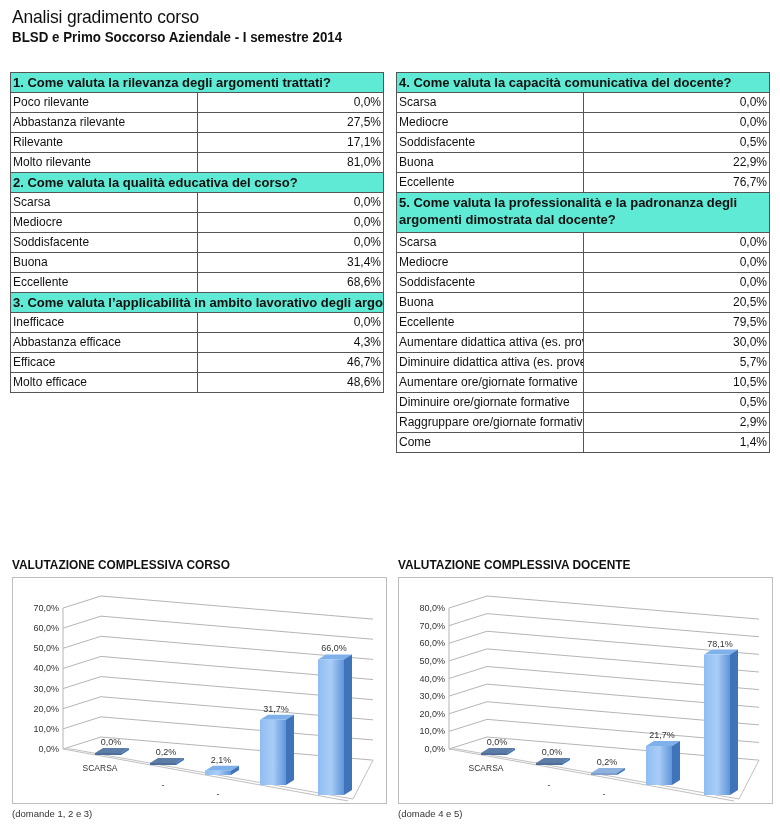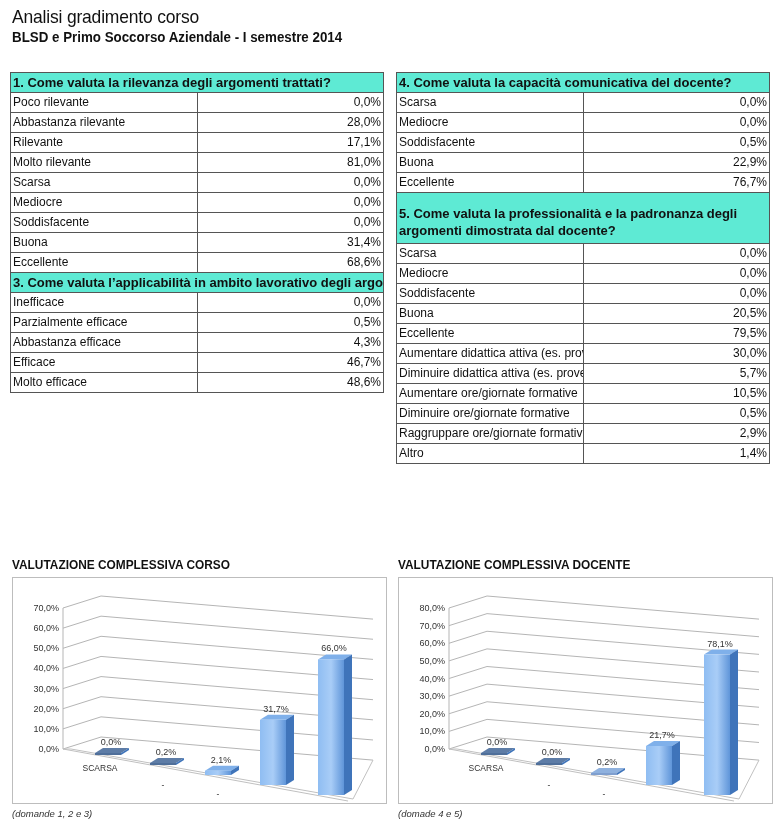--- a/index.html
+++ b/index.html
@@ -2,57 +2,60 @@
 <html><head>
 <meta charset="utf-8">
 <style>
   html, body { margin:0; padding:0; background:#ffffff; }
   body { width:780px; height:828px; position:relative; overflow:hidden; font-family:"Liberation Sans", sans-serif; color:#111; }
   .title { position:absolute; left:12px; top:6px; font-size:19px; font-weight:normal; letter-spacing:-0.2px; transform:scaleX(0.92); transform-origin:left; }
   .subtitle { position:absolute; left:12px; top:29px; font-size:14.5px; font-weight:bold; transform:scaleX(0.92); transform-origin:left; }
   table.survey { position:absolute; border-collapse:collapse; font-size:12px; table-layout:fixed; }
   table.survey td { border:1px solid #555; height:19px; padding:0 2px; line-height:19px; overflow:hidden; white-space:nowrap; }
   table.survey td.q { background:#5eead4; font-weight:bold; font-size:13px; }
-  table.survey td.q.two { white-space:normal; line-height:17px; height:38px; vertical-align:top; padding-top:12px;margin-left:48px; }
+  table.survey td.q.two { white-space:normal; line-height:17px; height:38px; vertical-align:top; padding-top:1px;margin-left:48px; }
   table.survey td.val { text-align:right; width:38px; }
   #tbl-left { left:10px; top:72px; width:374px; }
   #tbl-right { left:396px; top:72px; width:374px; }
   .chart-title { position:absolute; font-size:12.5px; font-weight:bold; transform:scaleX(0.95); transform-origin:left; }
   .chart-box { position:absolute; border:1px solid #bdbdbd; background:#fff; }
-  .caption { position:absolute; font-size:9.5px; font-style:italic; color:#333; }
+  .caption { position:absolute; font-size:9.5px; color:#333; }
   svg text { font-family:"Liberation Sans", sans-serif; }
 </style>
 </head>
 <body>
 
 <div class="title">Analisi gradimento corso</div>
 <div class="subtitle">BLSD e Primo Soccorso Aziendale - I semestre 2014</div>
 
 <table class="survey" id="tbl-left">
     <tbody>
       <tr>
         <td colspan="2" class="q">1. Come valuta la rilevanza degli argomenti trattati?</td>
       </tr>
       <tr>
         <td>Poco rilevante</td>
         <td class="val">0,0%</td>
       </tr>
       <tr>
         <td>Abbastanza rilevante</td>
-        <td class="val">28,0%</td>
+        <td class="val">27,5%</td>
       </tr>
       <tr>
         <td>Rilevante</td>
         <td class="val">17,1%</td>
       </tr>
       <tr>
         <td>Molto rilevante</td>
         <td class="val">81,0%</td>
       </tr>
       <tr>
+        <td colspan="2" class="q">2. Come valuta la qualità educativa del corso?</td>
+      </tr>
+      <tr>
         <td>Scarsa</td>
         <td class="val">0,0%</td>
       </tr>
       <tr>
         <td>Mediocre</td>
         <td class="val">0,0%</td>
       </tr>
       <tr>
         <td>Soddisfacente</td>
         <td class="val">0,0%</td>
@@ -64,24 +67,20 @@
       <tr>
         <td>Eccellente</td>
         <td class="val">68,6%</td>
       </tr>
       <tr>
         <td colspan="2" class="q">3. Come valuta l’applicabilità in ambito lavorativo degli argomenti trattati?</td>
       </tr>
       <tr>
         <td>Inefficace</td>
         <td class="val">0,0%</td>
-      </tr>
-      <tr>
-        <td>Parzialmente efficace</td>
-        <td class="val">0,5%</td>
       </tr>
       <tr>
         <td>Abbastanza efficace</td>
         <td class="val">4,3%</td>
       </tr>
       <tr>
         <td>Efficace</td>
         <td class="val">46,7%</td>
       </tr>
       <tr>
@@ -152,21 +151,21 @@
       </tr>
       <tr>
         <td>Diminuire ore/giornate formative</td>
         <td class="val">0,5%</td>
       </tr>
       <tr>
         <td>Raggruppare ore/giornate formative</td>
         <td class="val">2,9%</td>
       </tr>
       <tr>
-        <td>Altro</td>
+        <td>Come</td>
         <td class="val">1,4%</td>
       </tr>
     </tbody>
   </table>
 
 <div class="chart-title" style="left:12px; top:558px;">VALUTAZIONE COMPLESSIVA CORSO</div>
 <div class="chart-box" style="left:12px; top:577px; width:373px; height:225px;">
   <svg id="chart0" width="373" height="225">
       <defs>
         <linearGradient id="g0" x1="0" y1="0" x2="1" y2="0">

